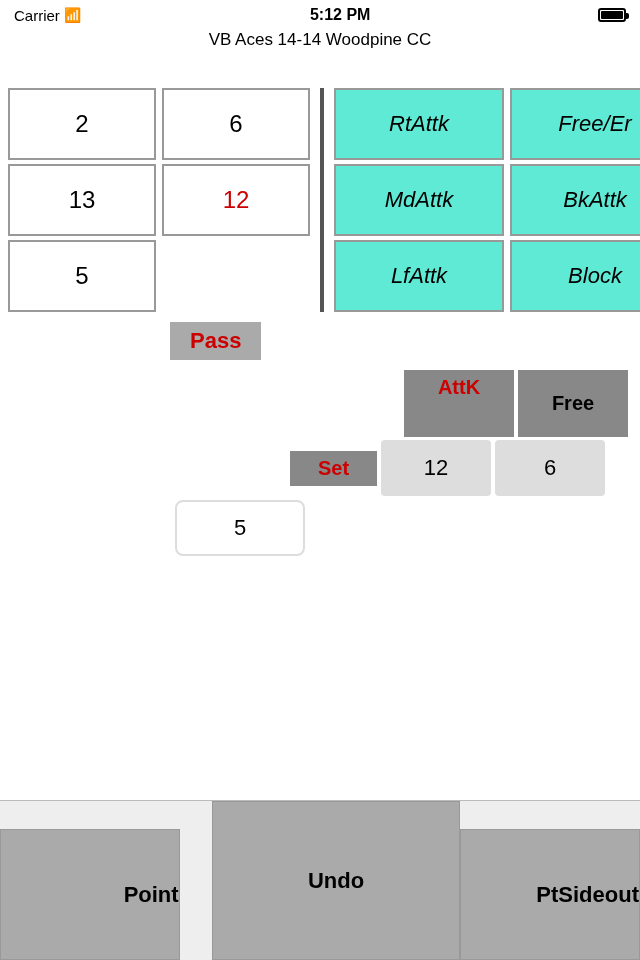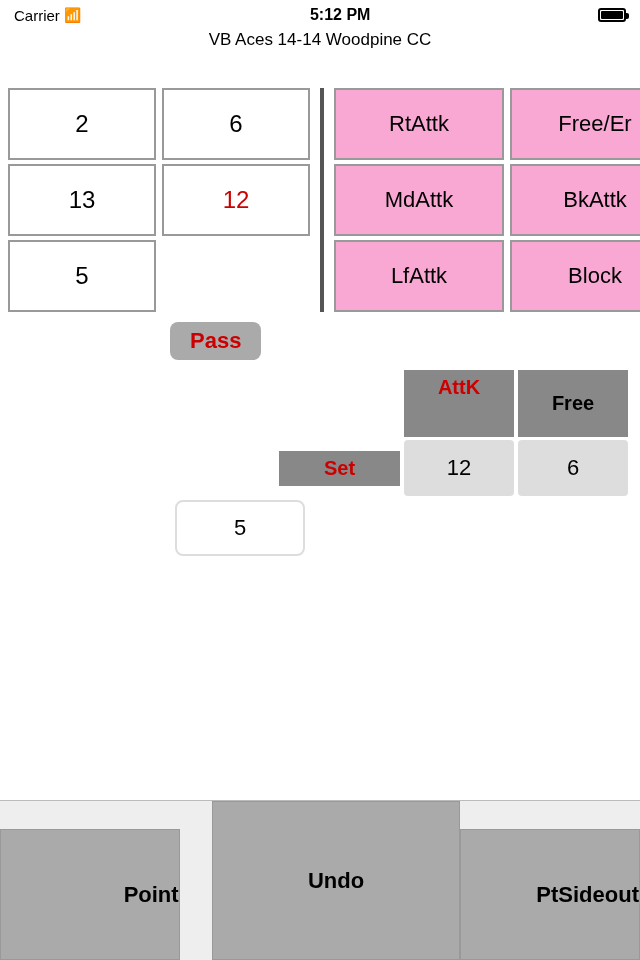--- a/index.html
+++ b/index.html
@@ -111,35 +111,36 @@
       cursor: pointer;
     }
     .player-btn.red-text {
       color: #cc0000;
     }
 
     .action-btn {
       width: 170px;
       height: 72px;
       border: 2px solid #999;
-      background: #f9a8d4;
+      background: #5eead4;
       display: flex;
       align-items: center;
       justify-content: center;
       font-size: 22px;
       font-weight: 400;
       cursor: pointer;
+      font-style: italic;
     }
     .pass-label {
       background: #aaa;
       color: #cc0000;
       font-size: 22px;
       font-weight: 700;
       padding: 6px 20px;
-      border-radius: 8px;
+      border-radius: 0;
       display: inline-block;
     }
 
     
     .bottom-bar {
       position: absolute;
       bottom: 0;
       left: 0;
       right: 0;
       height: 160px;
@@ -254,21 +255,21 @@
 <div style="display: flex; justify-content: flex-end; padding: 10px 12px 0 0;">
   <div>
 
     <div style="display: flex; gap: 4px; justify-content: flex-end;">
       <div style="width: 110px;"></div>
       <div style="width: 110px; background: #888; color: #cc0000; text-align: center; padding: 6px 8px; font-size: 20px; font-weight: 700;">AttK</div>
       <div style="width: 110px; background: #888; color: #000; text-align: center; padding: 22px 0; font-size: 20px; font-weight: 700;">Free</div>
     </div>
 
     <div style="display: flex; gap: 4px; margin-top: 3px; align-items: center;">
-      <div style="width: 121px; background: #888; color: #cc0000; text-align: center; padding: 6px 0; font-size: 20px; font-weight: 700;">Set</div>
+      <div style="width: 87px; background: #888; color: #cc0000; text-align: center; padding: 6px 0; font-size: 20px; font-weight: 700;">Set</div>
       <div style="width: 110px; background: #ddd; height: 56px; display: flex; align-items: center; justify-content: center; font-size: 22px; border-radius: 4px;">12</div>
       <div style="width: 110px; background: #ddd; height: 56px; display: flex; align-items: center; justify-content: center; font-size: 22px; border-radius: 4px;">6</div>
     </div>
   </div>
 </div>
 
 <div style="padding: 4px 0 0 175px; display: flex;">
   <div style="width: 130px; height: 56px; background: #fff; border: 2px solid #ddd; border-radius: 8px; display: flex; align-items: center; justify-content: center; font-size: 22px;">5</div>
 </div>
 

